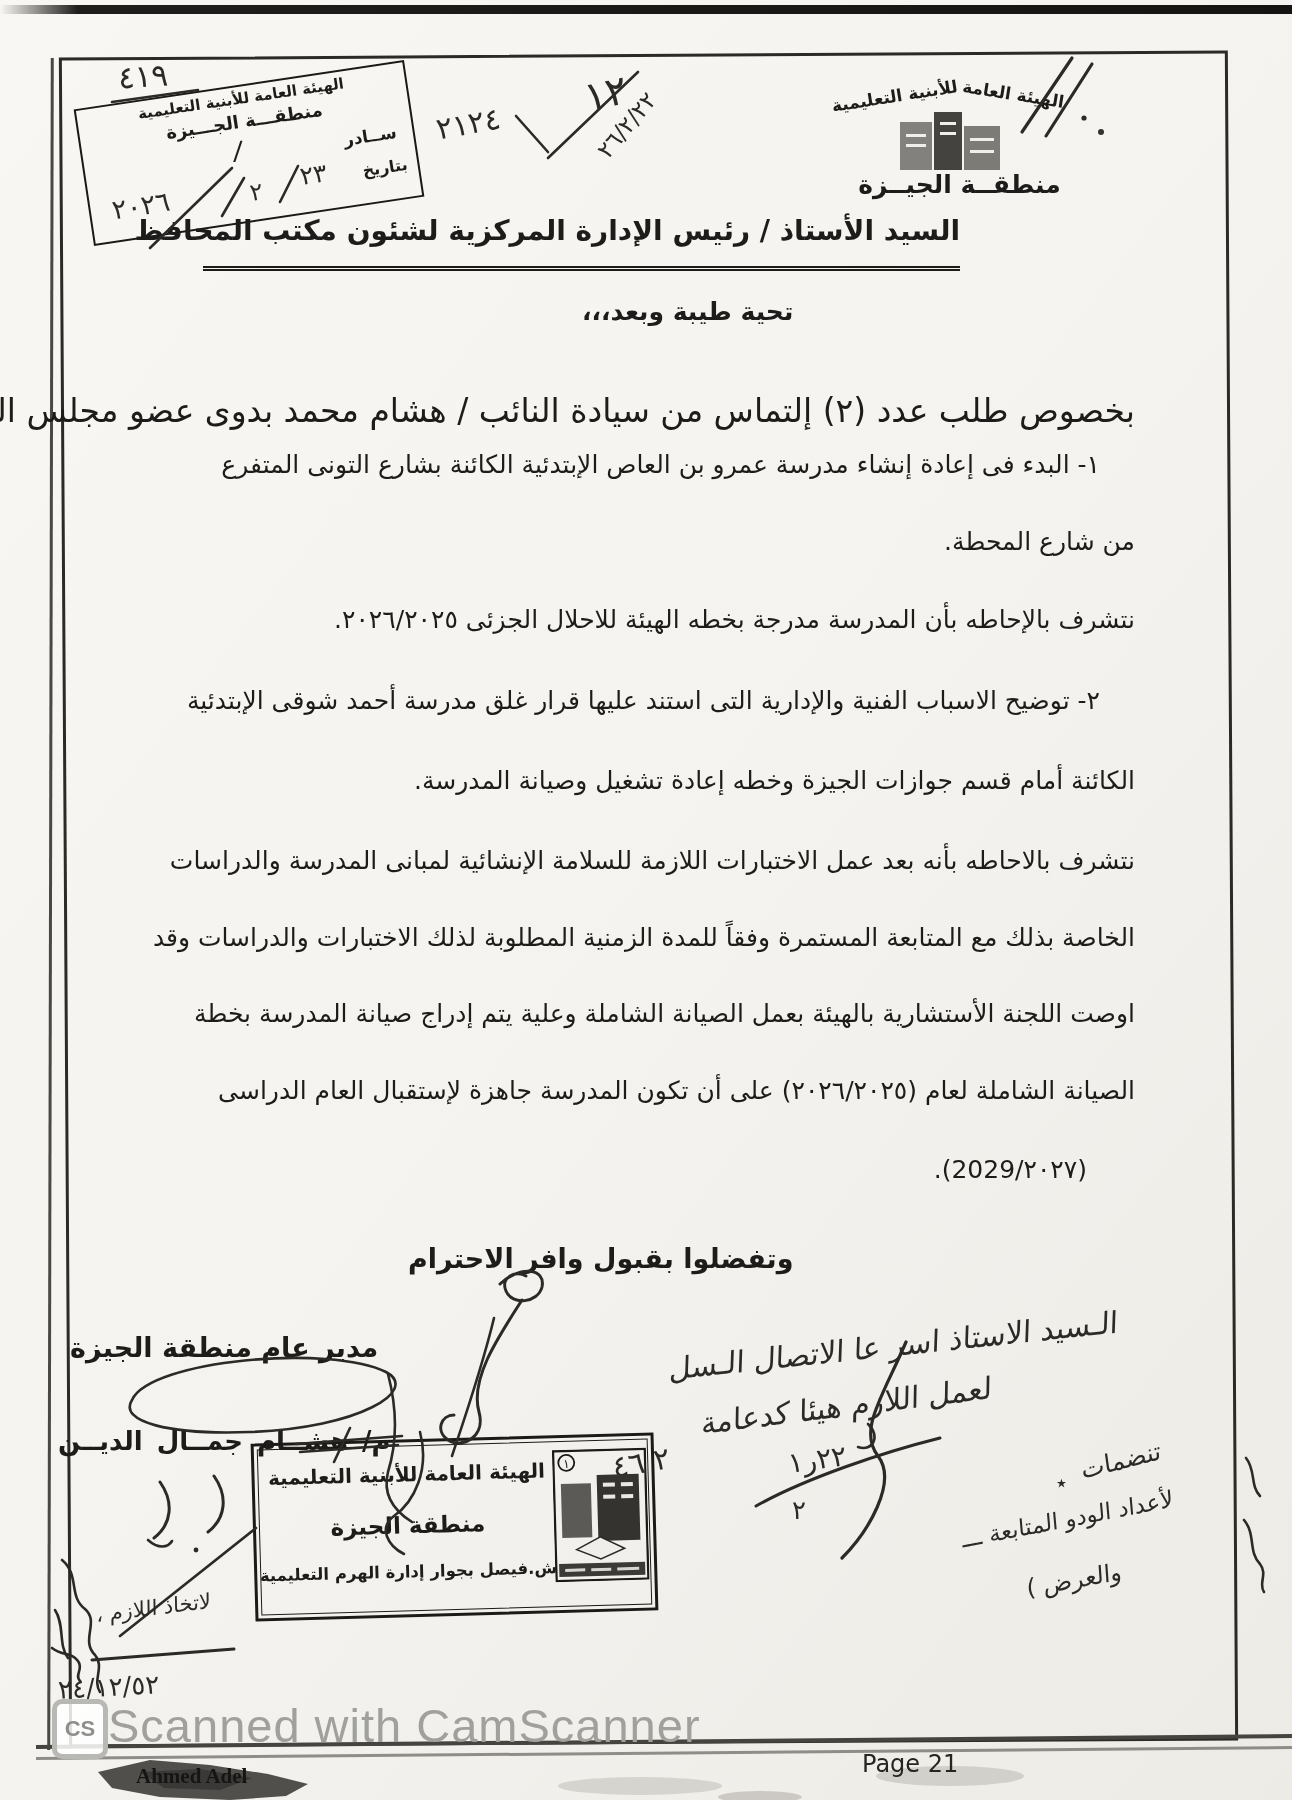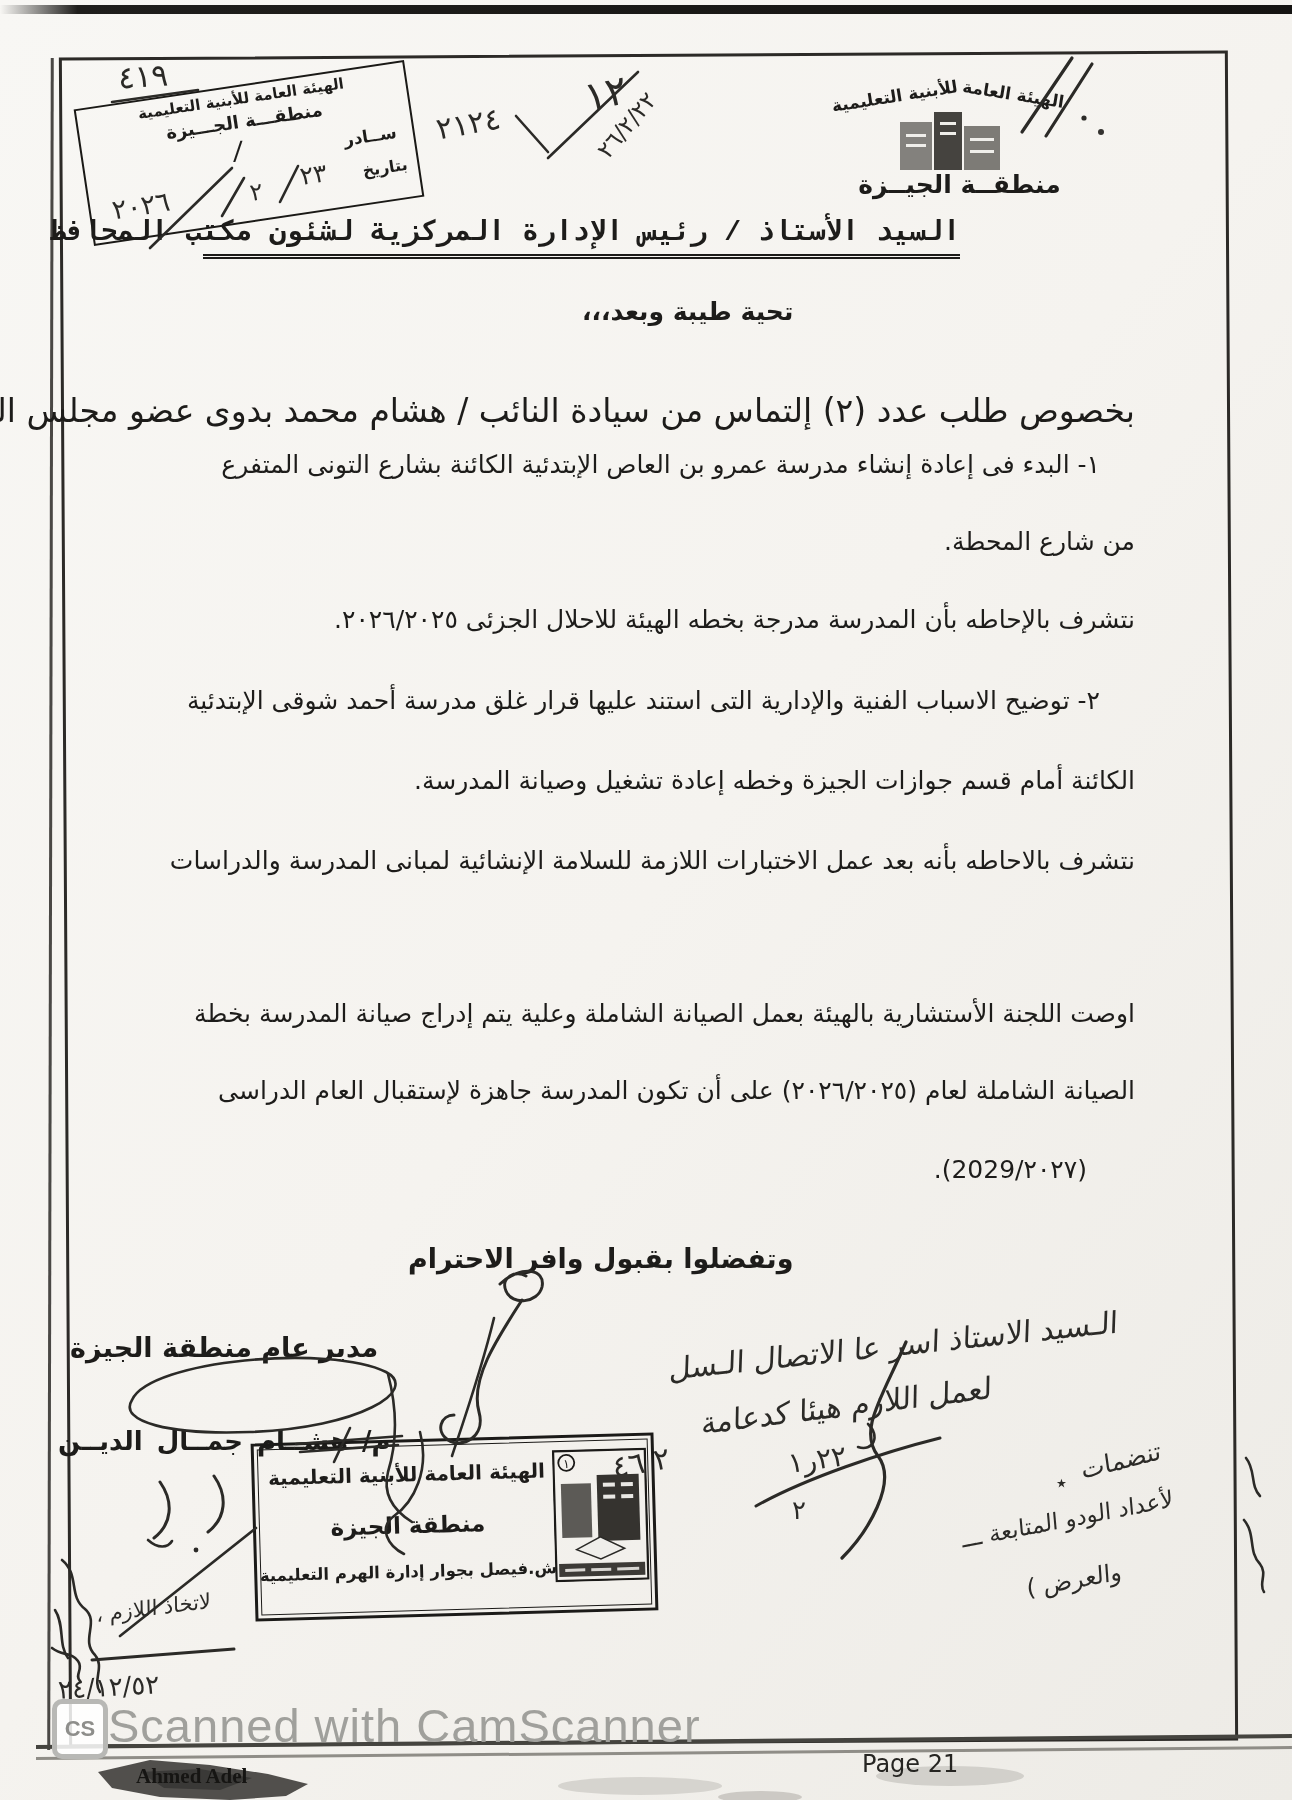--- a/index.html
+++ b/index.html
@@ -11,21 +11,21 @@
   .hw{position:absolute;direction:rtl;white-space:nowrap;color:#2b2a27;
       font-family:"DejaVu Sans",sans-serif;}
   .lat{position:absolute;white-space:nowrap;}
   .b{font-weight:bold;}
   .ctr{text-align:center;}
   .frame{position:absolute;left:64px;top:54px;width:1163px;height:1684px;
          border:3.5px solid #2c2a27;transform:rotate(-0.35deg);}
   .scanline-left{position:absolute;left:49px;top:58px;width:3px;height:1692px;background:#4a4845;transform:rotate(0.12deg);}
   .scanbar-top{position:absolute;left:0;top:5px;width:1292px;height:9px;
          background:linear-gradient(to right, rgba(30,30,30,0) 0%, #1f1e1c 6%, #151412 100%);}
-  .title-line{border-bottom:5px double #1c1b19;padding-bottom:6px;font-family:Liberation Mono, monospace;}
+  .title-line{border-bottom:5px double #1c1b19;padding-bottom:19px;}
   .rstamp{position:absolute;left:82px;top:84px;width:330px;height:134px;
           border:2.5px solid #1a1916;transform:rotate(-8.5deg);color:#1a1916;}
   .astamp{position:absolute;left:253px;top:1438px;width:397px;height:172px;
           border:3px solid #1b1a18;transform:rotate(-1.6deg);color:#1b1a18;}
   .astamp-inner{position:absolute;left:3px;top:3px;right:3px;bottom:3px;border:1.5px solid #1b1a18;}
   .wm-line1{position:absolute;left:36px;top:1745px;width:1256px;height:4px;background:#45443f;transform:rotate(-0.5deg);transform-origin:left center;}
   .wm-line2{position:absolute;left:36px;top:1757px;width:1256px;height:3px;background:#8f8d87;transform:rotate(-0.5deg);transform-origin:left center;}
   .cs-logo{position:absolute;left:52px;top:1699px;width:46px;height:50px;border:5px solid #b8b8b5;
            border-radius:10px;background:rgba(255,255,255,.85);display:flex;align-items:center;justify-content:center;
            color:#8e8e8b;font-weight:bold;font-size:22px;font-family:"Liberation Sans",sans-serif;}
@@ -77,20 +77,21 @@
 
   <div class="pr b" style="left:582px;top:297px;font-size:25px;text-align:center;">تحية طيبة وبعد،،،</div>
 
   <div class="pr" style="right:157px;top:375px;font-size:33px;margin-top:16px;">بخصوص طلب عدد (٢) إلتماس من سيادة النائب / هشام محمد بدوى عضو مجلس النواب .</div>
   <div class="pr" style="right:192px;top:450px;font-size:25px;">١- البدء فى إعادة إنشاء مدرسة عمرو بن العاص الإبتدئية الكائنة بشارع التونى المتفرع</div>
   <div class="pr" style="right:157px;top:527px;font-size:25px;">من شارع المحطة.</div>
   <div class="pr" style="right:157px;top:605px;font-size:25px;">نتشرف بالإحاطه بأن المدرسة مدرجة بخطه الهيئة للاحلال الجزئى ٢٠٢٦/٢٠٢٥.</div>
   <div class="pr" style="right:192px;top:686px;font-size:25px;">٢- توضيح الاسباب الفنية والإدارية التى استند عليها قرار غلق مدرسة أحمد شوقى الإبتدئية</div>
   <div class="pr" style="right:157px;top:766px;font-size:25px;">الكائنة أمام قسم جوازات الجيزة وخطه إعادة تشغيل وصيانة المدرسة.</div>
   <div class="pr" style="right:157px;top:846px;font-size:25px;">نتشرف بالاحاطه بأنه بعد عمل الاختبارات اللازمة للسلامة الإنشائية لمبانى المدرسة والدراسات</div>
+  <div class="pr" style="right:157px;top:923px;font-size:25px;">الخاصة بذلك مع المتابعة المستمرة وفقاً للمدة الزمنية المطلوبة لذلك الاختبارات والدراسات وقد</div>
   <div class="pr" style="right:157px;top:999px;font-size:25px;">اوصت اللجنة الأستشارية بالهيئة بعمل الصيانة الشاملة وعلية يتم إدراج صيانة المدرسة بخطة</div>
   <div class="pr" style="right:157px;top:1076px;font-size:25px;">الصيانة الشاملة لعام (٢٠٢٦/٢٠٢٥) على أن تكون المدرسة جاهزة لإستقبال العام الدراسى</div>
   <div class="pr" style="right:205px;top:1155px;font-size:25px;">(٢٠٢٧/2029).</div>
 
   <div class="pr b" style="left:408px;top:1243px;font-size:27px;">وتفضلوا بقبول وافر الاحترام</div>
 
   <div class="pr b" style="left:70px;top:1332px;font-size:27px;text-align:right;">مدير عام منطقة الجيزة</div>
   <div class="pr b" style="left:58px;top:1426px;font-size:26px;word-spacing:5px;">م/ هشــام جمــال الديــن</div>
 
   <div class="hw" style="left:668px;top:1328px;font-size:30px;transform:rotate(-6deg) skewX(-8deg);">الـسيد الاستاذ اسر عا الاتصال الـسل</div>

